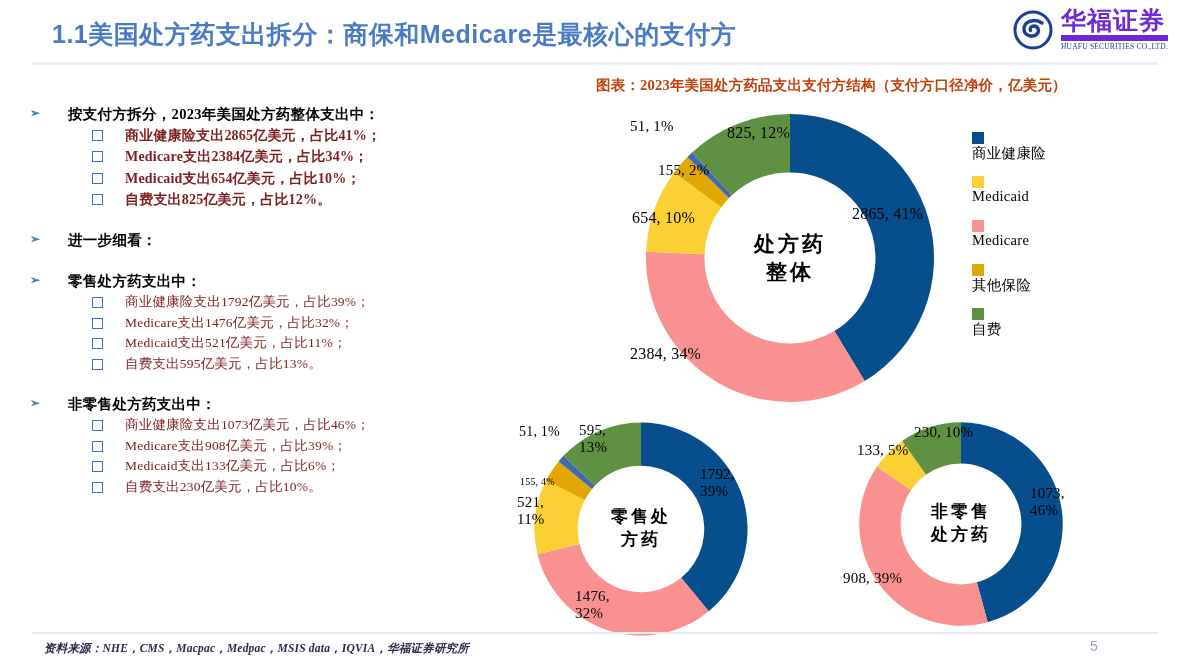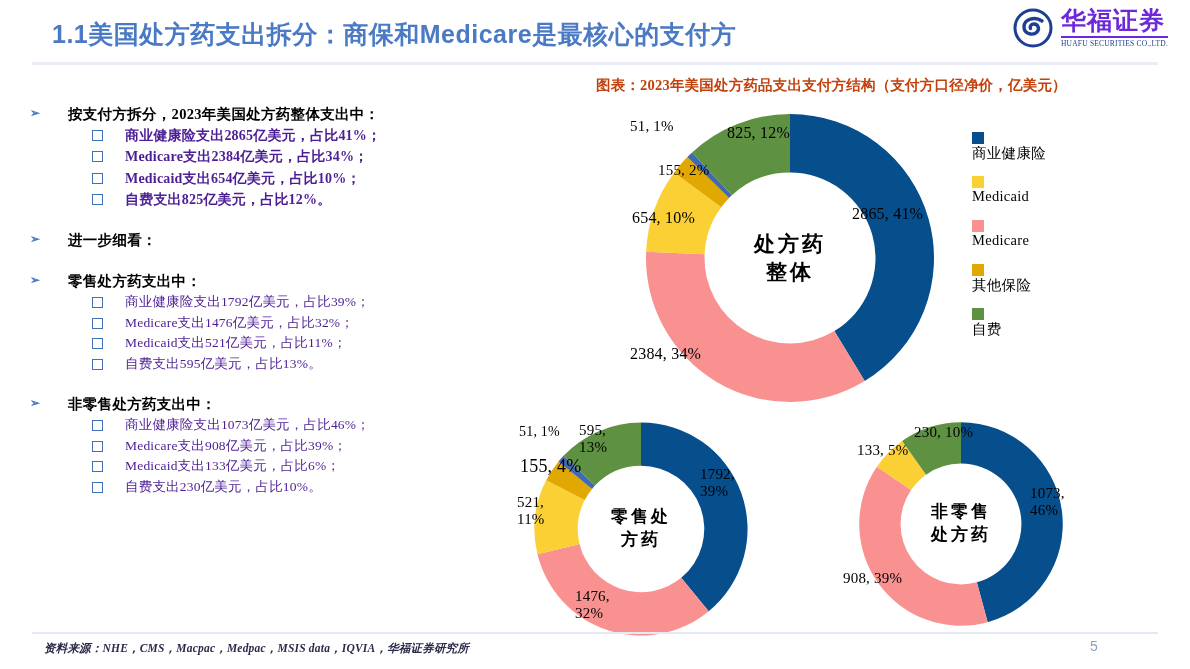--- a/index.html
+++ b/index.html
@@ -51,21 +51,21 @@
     font-size: 25px;
     color: #6d28d9;
     line-height: 1.05;
     letter-spacing: 1px;
   }
   #brand-logo .en {
     font-family: "Liberation Serif", "DejaVu Serif", serif;
     font-size: 7.5px;
     color: #1c3f94;
     letter-spacing: .2px;
-    border-top: 2px solid #6d28d9;
+    border-top: 6px solid #6d28d9;
     padding-top: 1px;
     margin-top: 1px;
     width: 100%;
     text-align: center;
   }
 
   
   #bullets {
     position: absolute;
     left: 30px;
@@ -86,21 +86,21 @@
     color: #4a7ac4;
     font-size: 12px;
     width: 38px;
     flex: none;
     padding-top: 1px;
   }
   .lvl2 {
     display: flex;
     align-items: flex-start;
     font-size: 13.5px;
-    color: #4c1d95;
+    color: #7f1d1d;
     line-height: 1.52;
     letter-spacing: .2px;
     padding-left: 62px;
   }
   .lvl2 .sq {
     flex: none;
     width: 9px;
     height: 9px;
     border: 1.6px solid #3f6fb5;
     background: #ffffff;
@@ -355,21 +355,21 @@
 <div class="slice-label" style="left:658px;top:162px;font-size:15px;">155, 2%</div>
 <div class="slice-label" style="left:630px;top:118px;font-size:15px;">51, 1%</div>
 <div class="slice-label" style="left:727px;top:124px;font-size:16px;">825, 12%</div>
 
 <div class="slice-label" style="left:700px;top:466px;font-size:15px;">1792,
 39%</div>
 <div class="slice-label" style="left:575px;top:588px;font-size:15px;">1476,
 32%</div>
 <div class="slice-label" style="left:517px;top:494px;font-size:15px;">521,
 11%</div>
-<div class="slice-label" style="left:520px;top:456px;font-size:18px;">155, 4%</div>
+<div class="slice-label" style="left:520px;top:476px;font-size:10px;">155, 4%</div>
 <div class="slice-label" style="left:519px;top:424px;font-size:14px;">51, 1%</div>
 <div class="slice-label" style="left:579px;top:422px;font-size:15px;">595,
 13%</div>
 
 <div class="slice-label" style="left:1030px;top:485px;font-size:15px;">1073,
 46%</div>
 <div class="slice-label" style="left:843px;top:570px;font-size:15px;">908, 39%</div>
 <div class="slice-label" style="left:857px;top:442px;font-size:15px;">133, 5%</div>
 <div class="slice-label" style="left:914px;top:424px;font-size:15px;">230, 10%</div>
 

